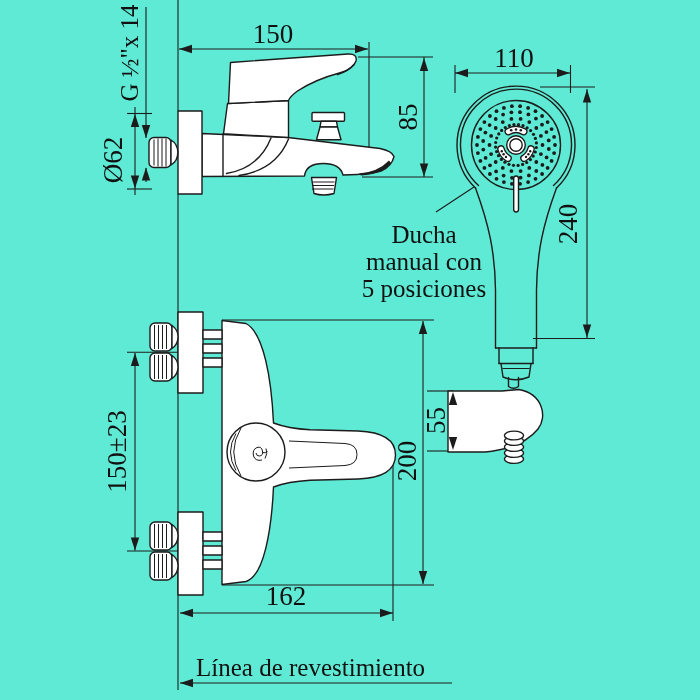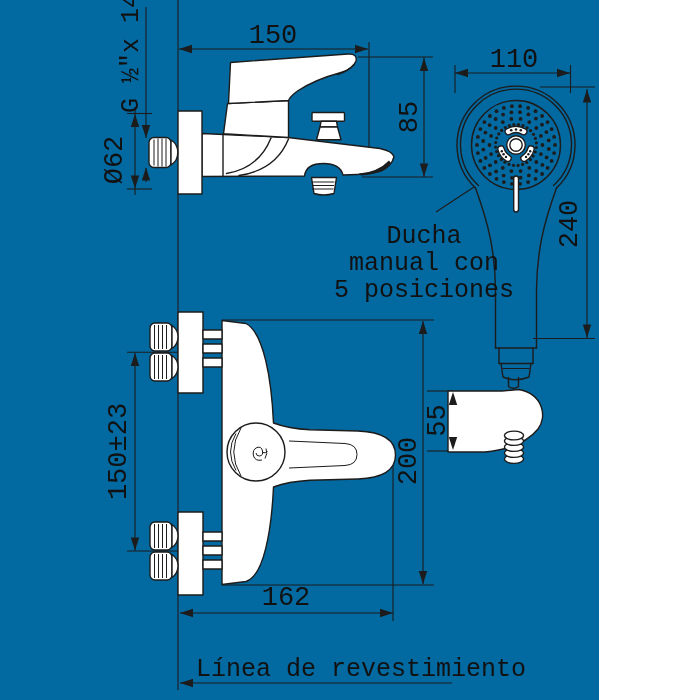--- a/index.html
+++ b/index.html
@@ -1,17 +1,17 @@
 <!DOCTYPE html>
 <html><head>
 <meta charset="utf-8">
 <style>
   html,body{margin:0;padding:0;background:#fff;}
-  .stage{position:relative;width:599px;height:700px;background:#0369a1;overflow:hidden;
-         font-family:Liberation Mono, monospace;}
+  .stage{position:relative;width:700px;height:700px;background:#5eead4;overflow:hidden;
+         font-family:Liberation Serif, serif;}
   svg{display:block}
   .ln{fill:none;stroke:#1c1c1c;stroke-width:1.4;stroke-linejoin:round;stroke-linecap:round}
   .fw{fill:#ffffff;stroke:#1c1c1c;stroke-width:1.4;stroke-linejoin:round}
   .thin{fill:none;stroke:#1c1c1c;stroke-width:1;stroke-linejoin:round}
   .dim{fill:none;stroke:#1c1c1c;stroke-width:1.1}
   .blk{fill:#1c1c1c;stroke:none}
   text{fill:#111111}
   .t27{font-size:27px}
   .t25{font-size:25px}
 </style>

